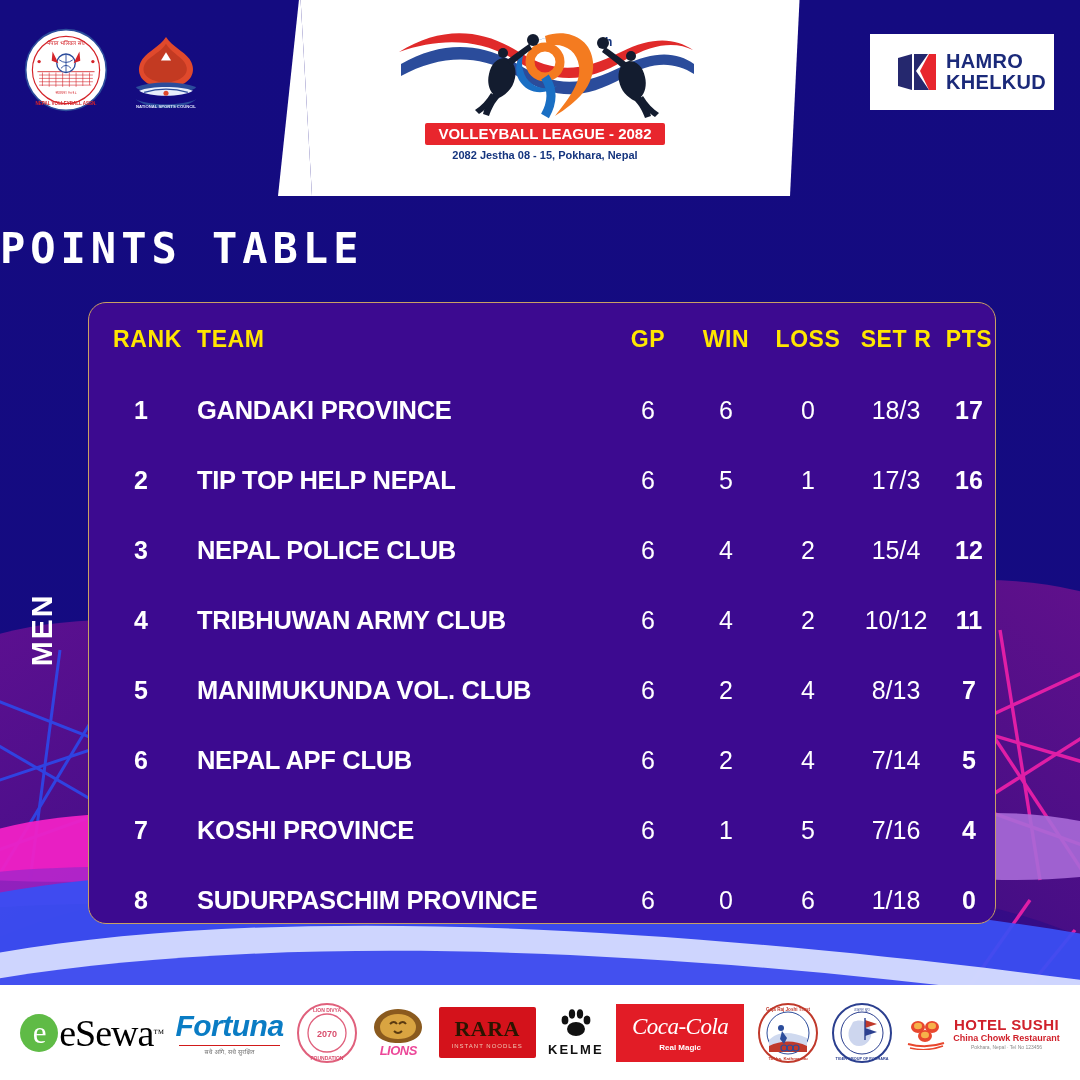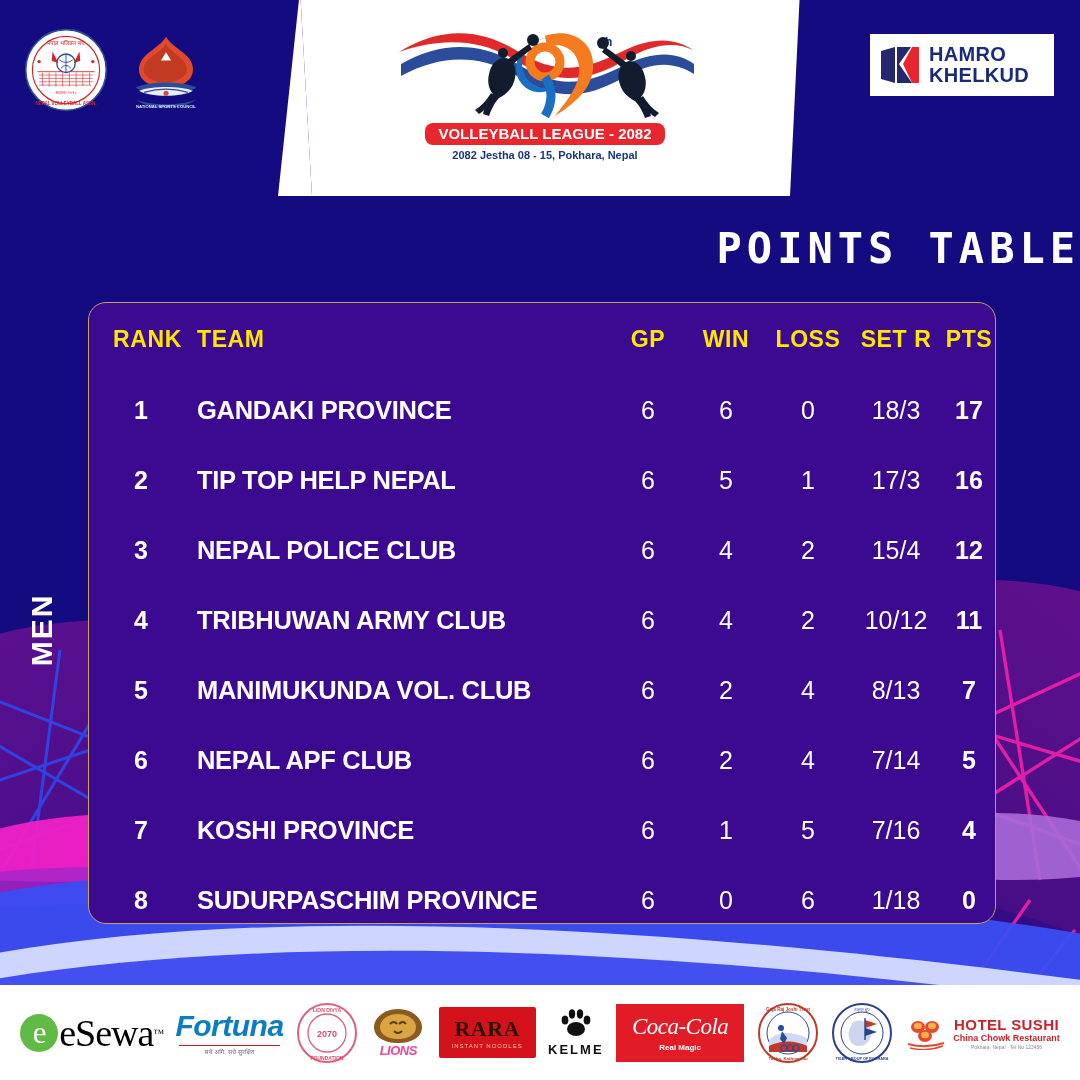--- a/index.html
+++ b/index.html
@@ -26,44 +26,44 @@
   }
   .logo-art { width:300px; height:108px; position:relative; }
   .logo-titles { width:300px; text-align:center; margin-top:-4px; }
   .logo-line1 {
     color:#15357f; font-size:16.5px; font-weight:bold; letter-spacing:-.2px;
     white-space:nowrap;
   }
   .logo-line2 {
     display:inline-block; background:#e8262d; color:#fff;
     font-size:15px; font-weight:bold; padding:2px 13px 3px; margin-top:3px;
-    border-radius:8px; white-space:nowrap;
+    border-radius:2px; white-space:nowrap;
   }
   .logo-line3 {
     color:#15357f; font-size:11px; font-weight:bold; margin-top:4px; white-space:nowrap;
   }
 
   
   .seal-nva { position:absolute; left:24px; top:28px; width:84px; height:84px; z-index:5; }
   .seal-nsc { position:absolute; left:124px; top:32px; width:84px; height:84px; z-index:5; }
 
   
   .hk-box {
-    position:absolute; right:26px; top:34px; width:184px; height:62px;
-    background:#fff; z-index:5; display:flex; align-items:center; padding-left:9px;
+    position:absolute; right:26px; top:34px; width:184px; height:76px;
+    background:#fff; z-index:5; display:flex; align-items:center; padding-left:26px;
   }
   .hk-mark { width:42px; height:42px; flex:0 0 42px; position:relative; }
   .hk-text {
     margin-left:8px; color:#1b2a7a; font-weight:bold; font-size:20px;
     line-height:21px; letter-spacing:.3px;
   }
 
   
   .page-title {
-    position:absolute; left:0; top:224px; width:1080px; text-align:right;
+    position:absolute; left:0; top:224px; width:1080px; text-align:left;
     color:#fff; font-size:42px; font-weight:bold; letter-spacing:5px;
     font-family:"DejaVu Sans Mono", monospace;
     z-index:5;
   }
 
   
   .men-label {
     position:absolute; left:12px; top:560px; width:60px; height:140px; z-index:5;
     display:flex; align-items:center; justify-content:center;
   }

